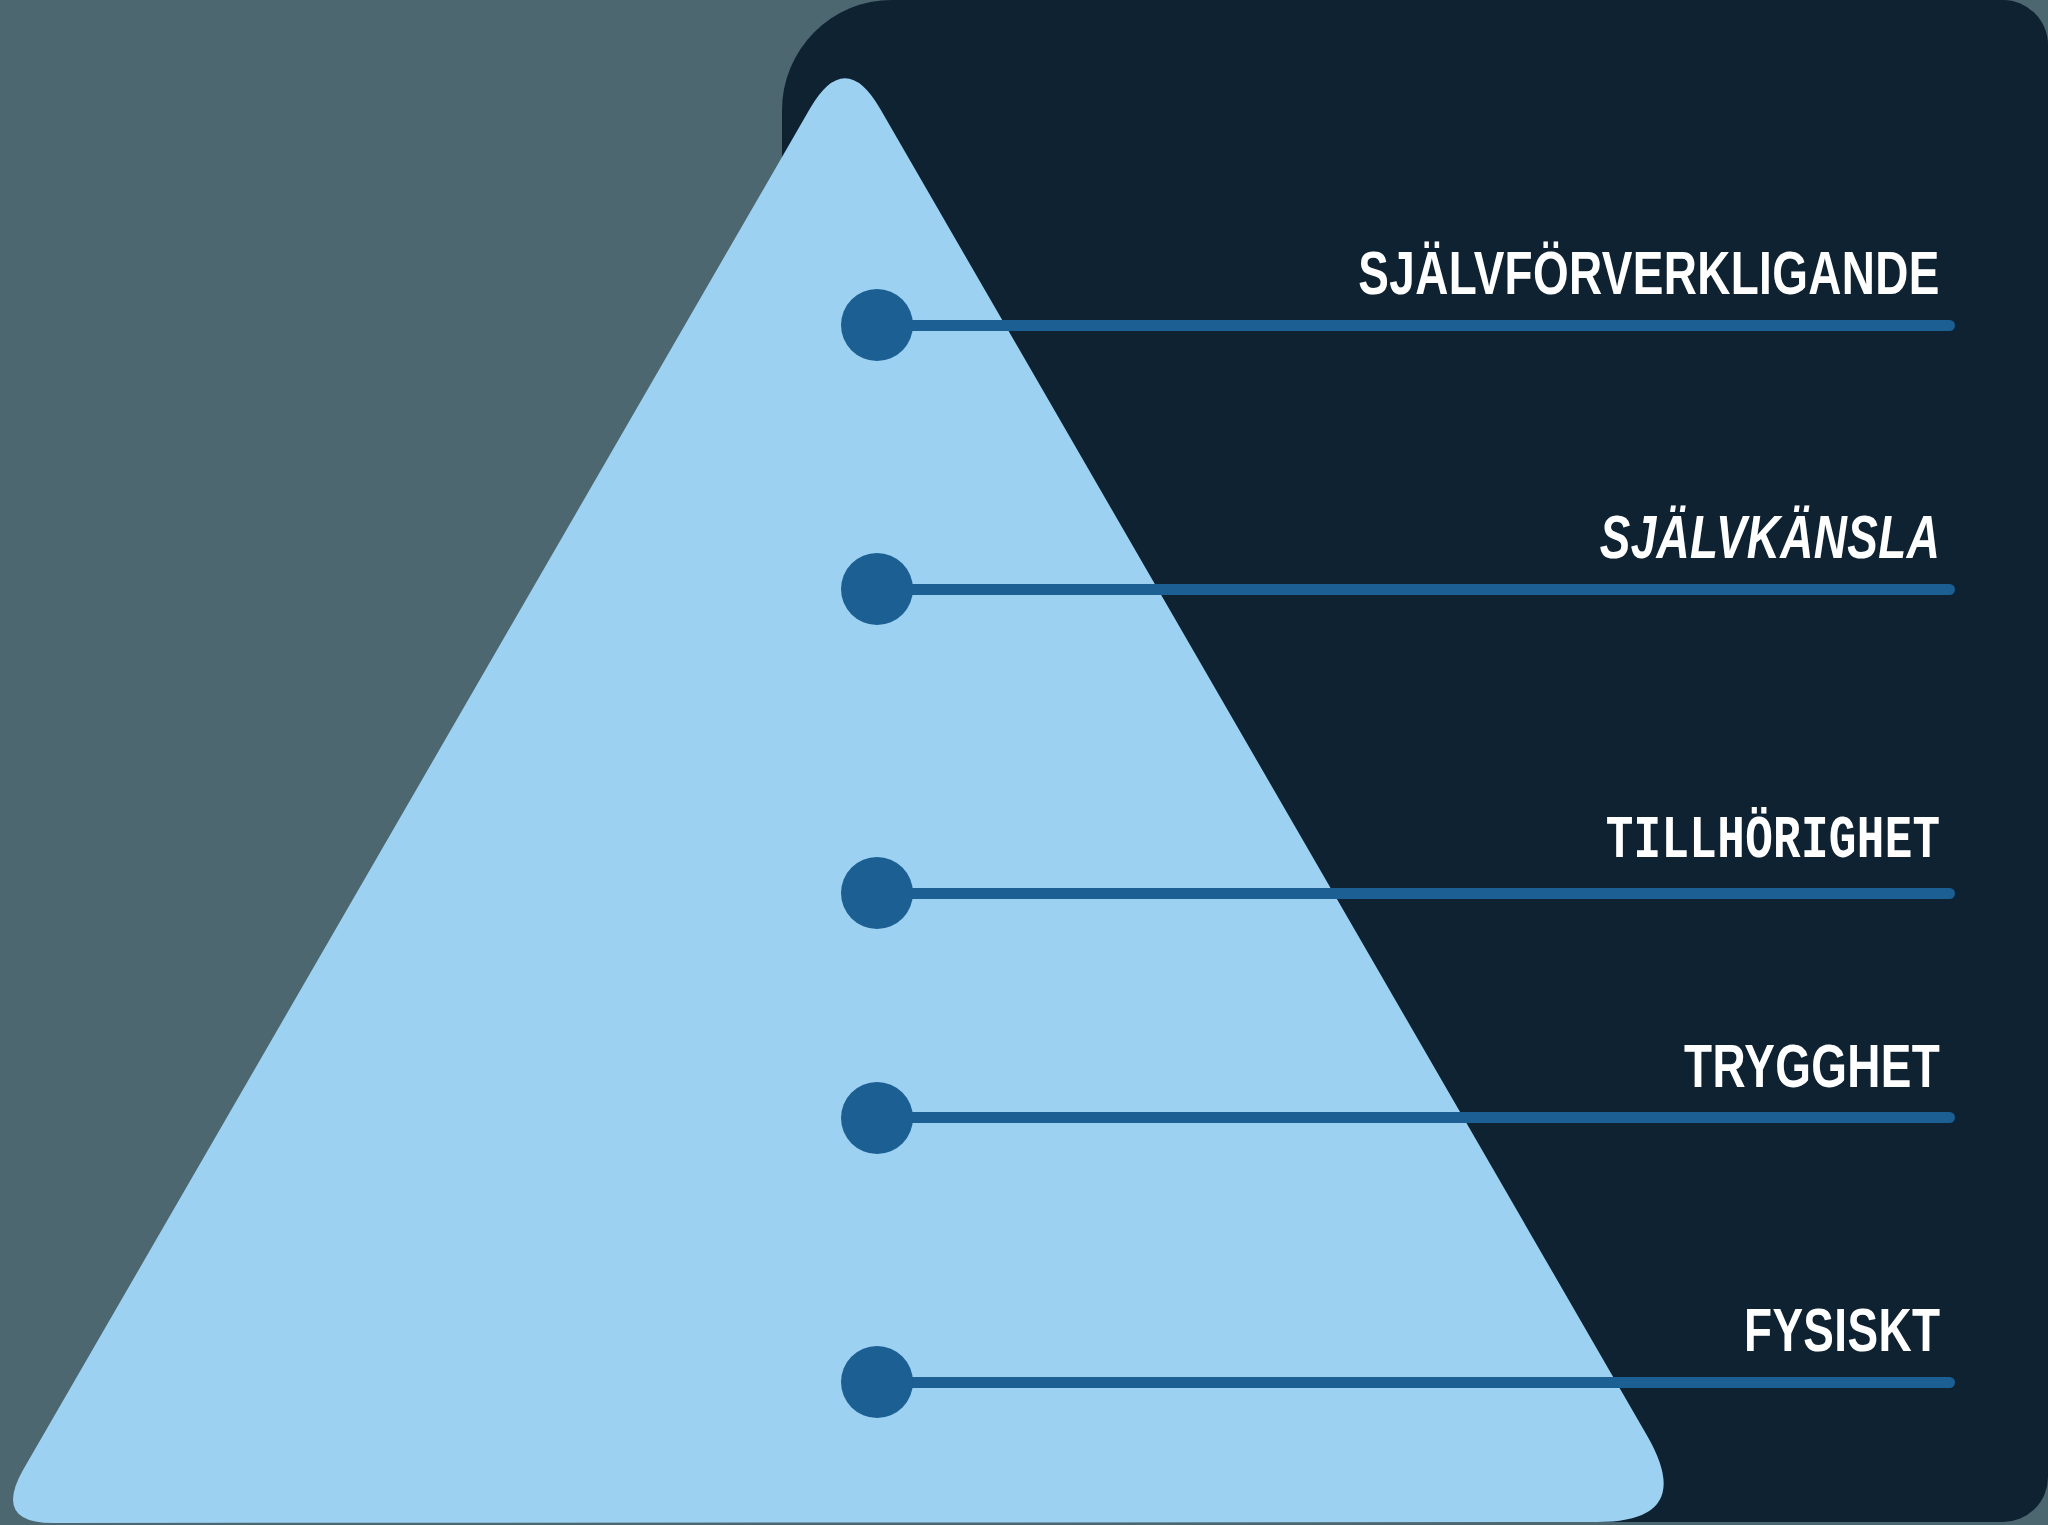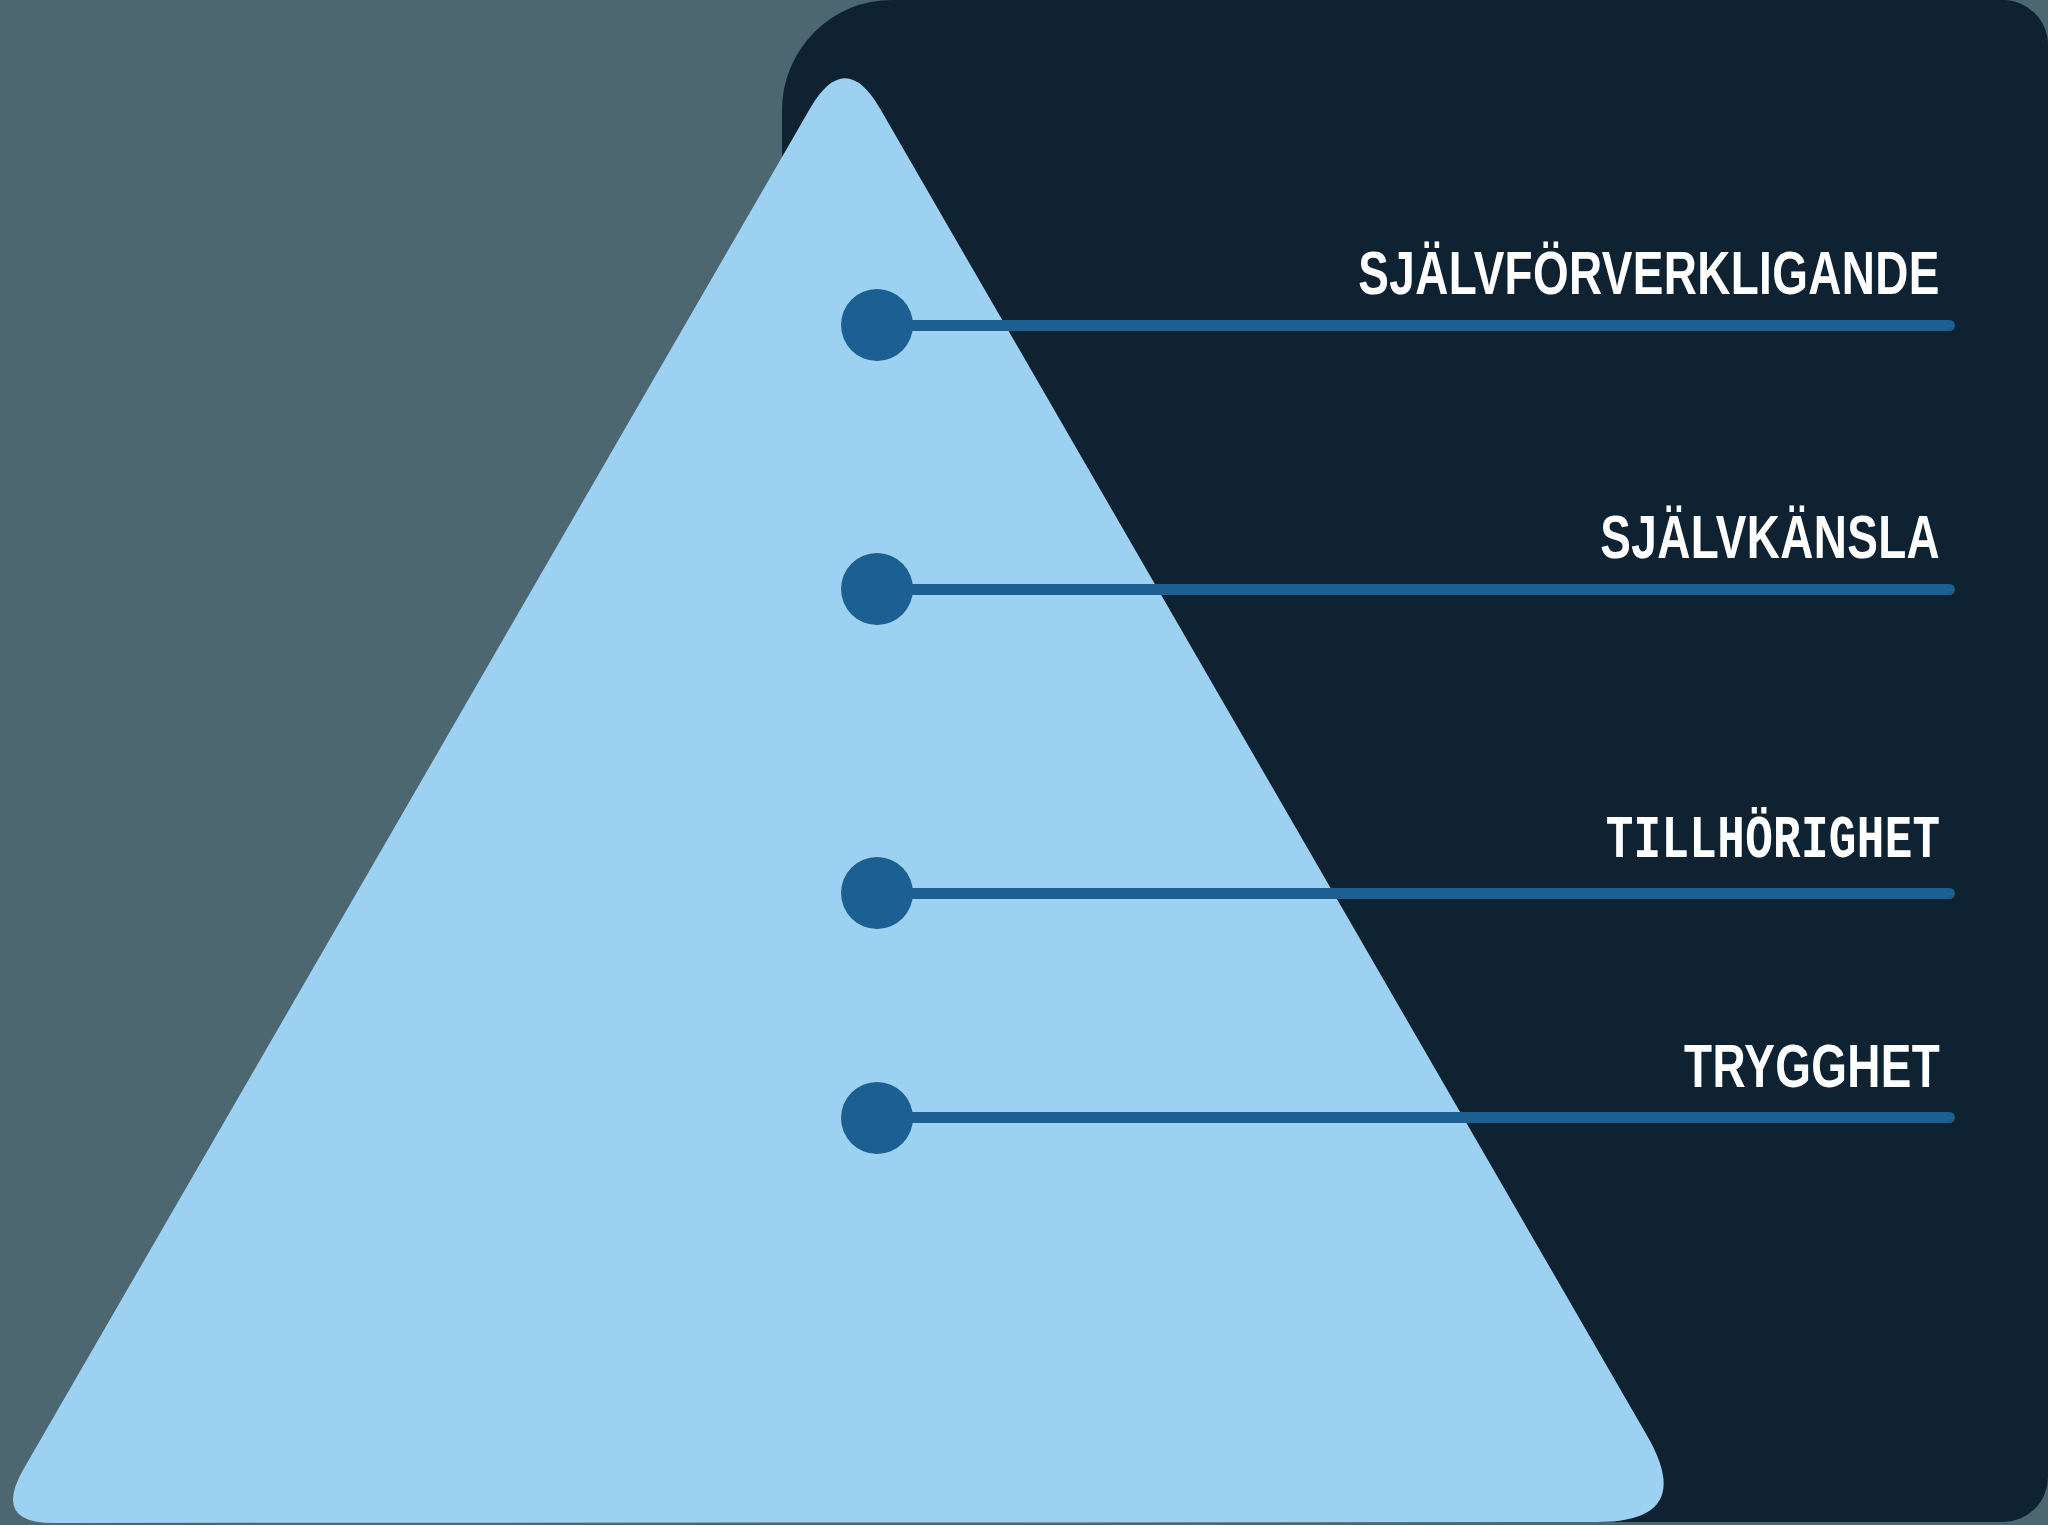--- a/index.html
+++ b/index.html
@@ -98,30 +98,35 @@
              Q -7,1523 23,1470
              Z" fill="#9CD1F2"></path>
   </svg>
 
   <div class="levels">
       <div class="level-row" style="top: 205px;">
         <div class="level-line"></div>
         <div class="level-dot"></div>
         <div class="level-label">SJÄLVFÖRVERKLIGANDE</div>
       </div>
-      <div class="level-row" style="top: 469.25px;">
+      <div class="level-row" style="top: 469.25px; font-style: italic;">
         <div class="level-line"></div>
         <div class="level-dot"></div>
         <div class="level-label">SJÄLVKÄNSLA</div>
       </div>
       <div class="level-row" style="top: 773px; font-family: Liberation Mono, monospace;">
         <div class="level-line"></div>
         <div class="level-dot"></div>
         <div class="level-label">TILLHÖRIGHET</div>
       </div>
       <div class="level-row" style="top: 997.75px;">
         <div class="level-line"></div>
         <div class="level-dot"></div>
         <div class="level-label">TRYGGHET</div>
       </div>
+      <div class="level-row" style="top: 1262px;">
+        <div class="level-line"></div>
+        <div class="level-dot"></div>
+        <div class="level-label">FYSISKT</div>
+      </div>
     </div>
 
 </div>
 
 </body></html>

